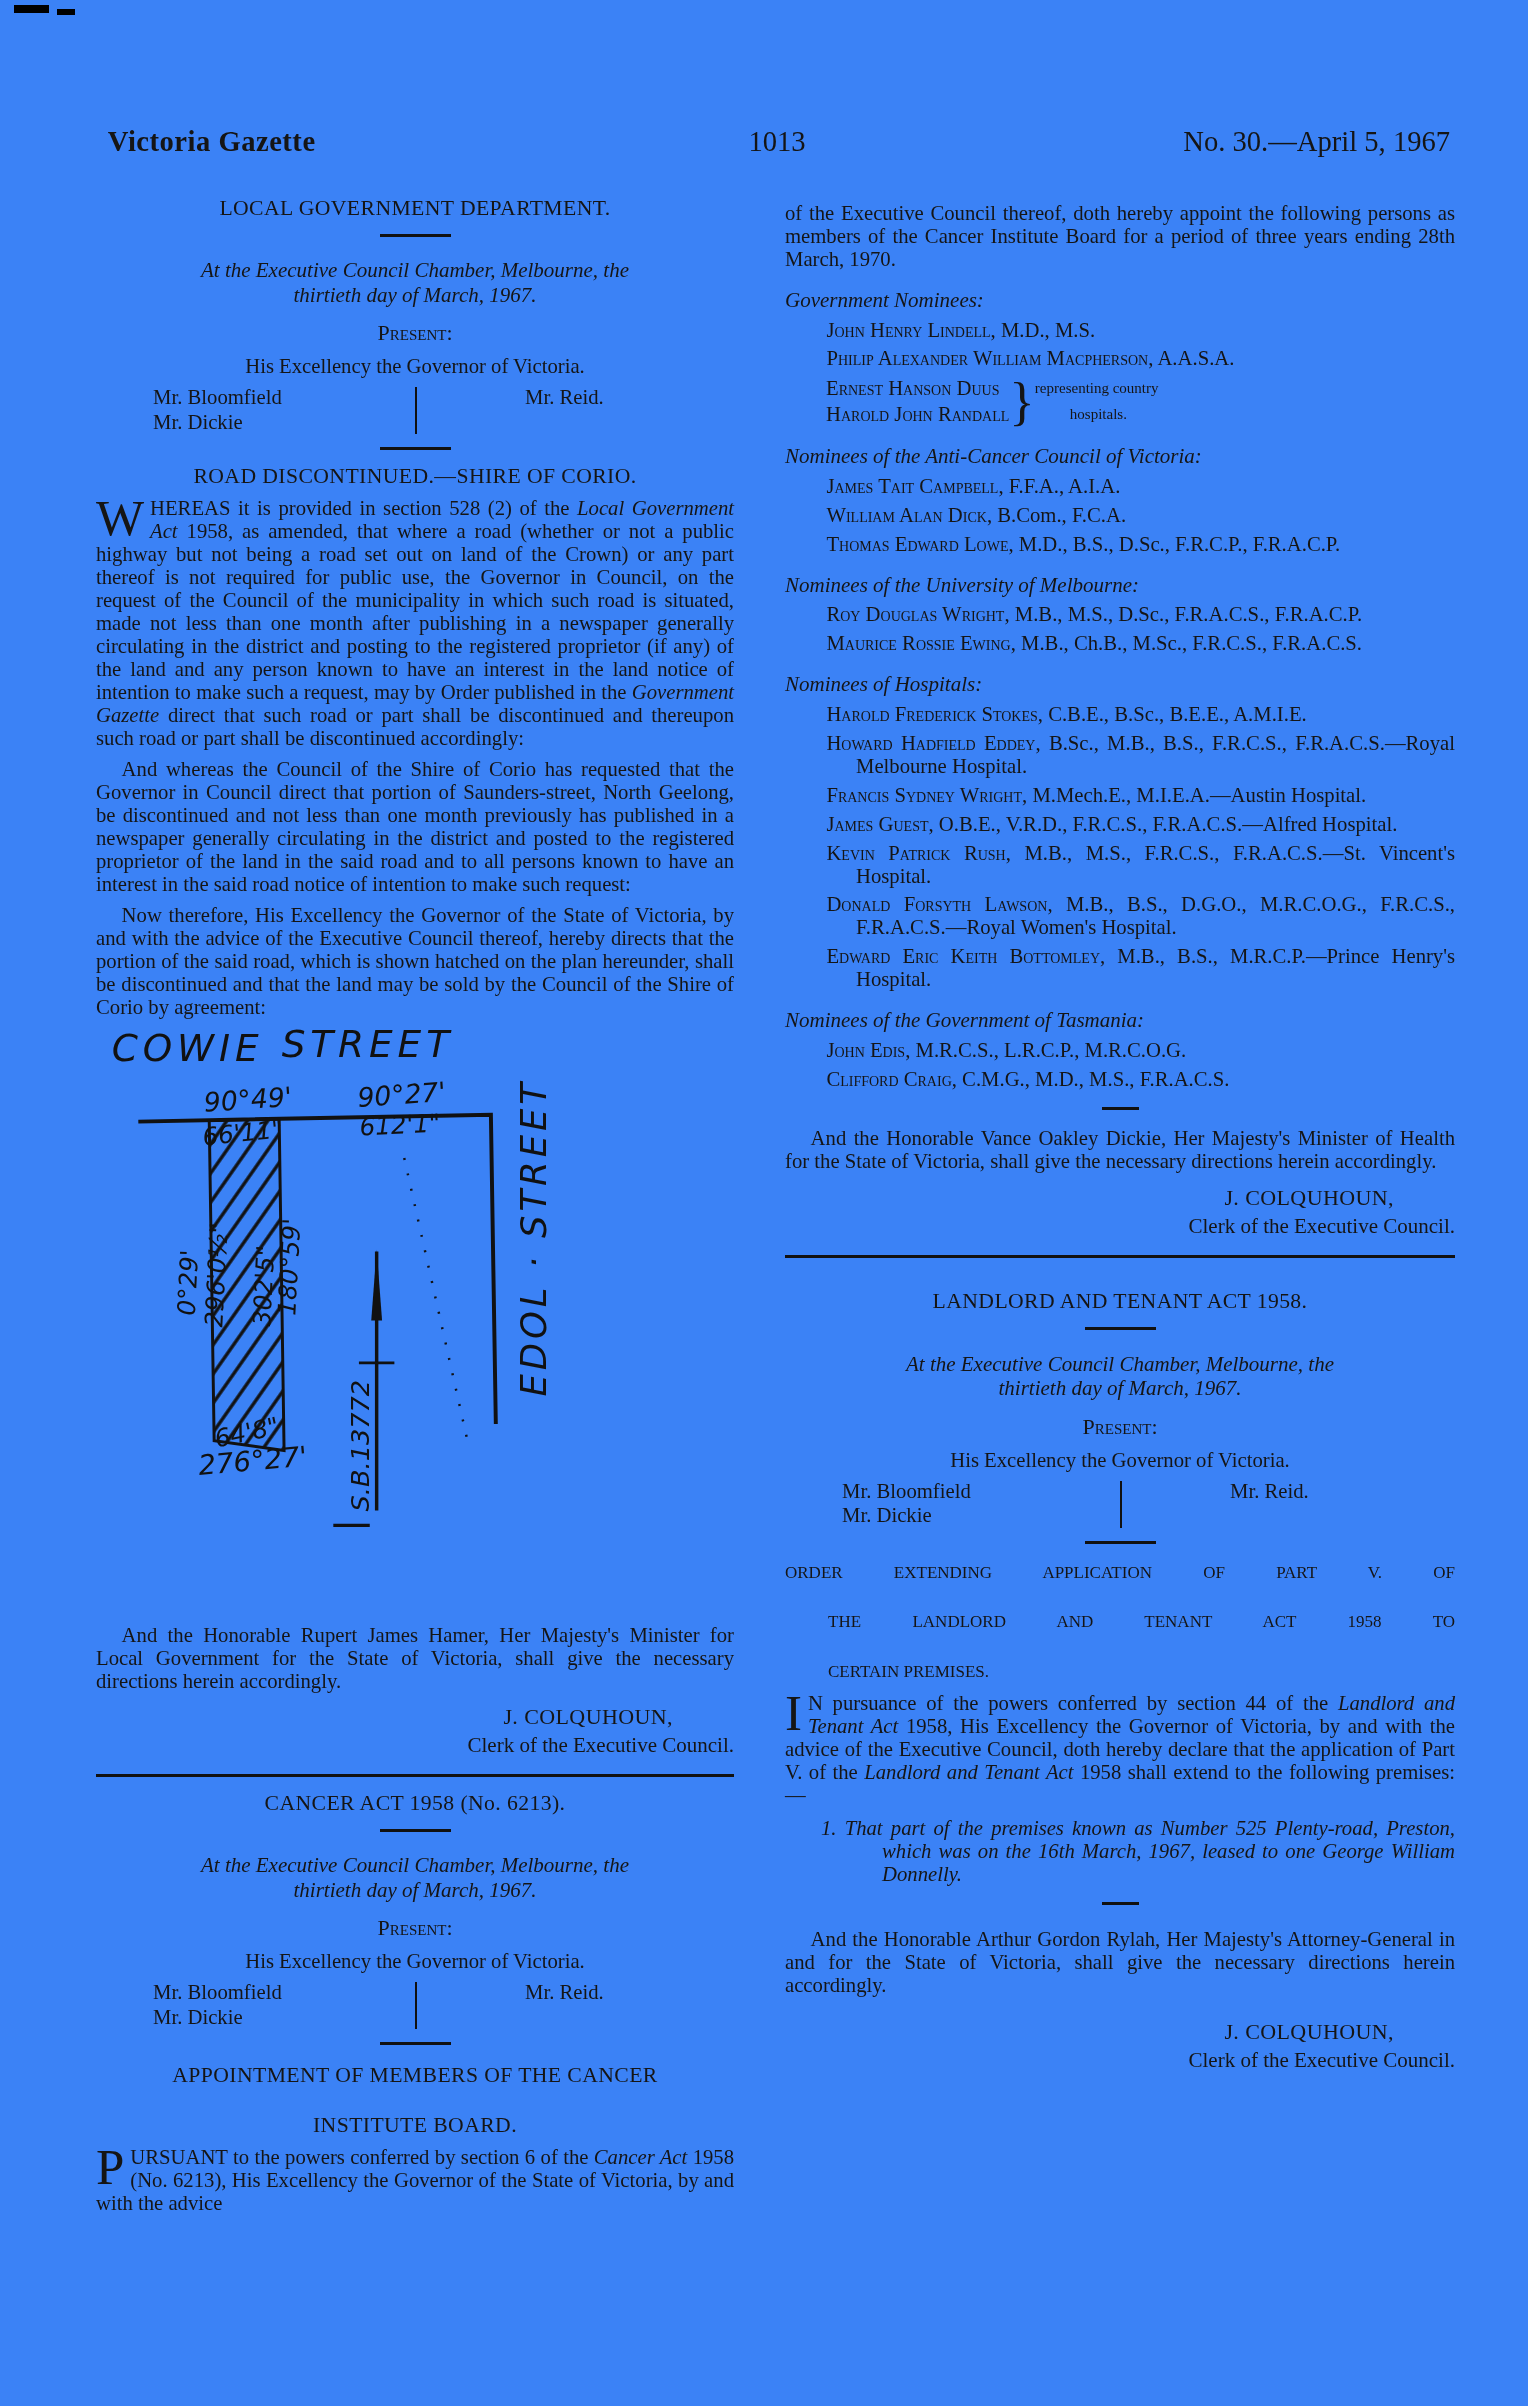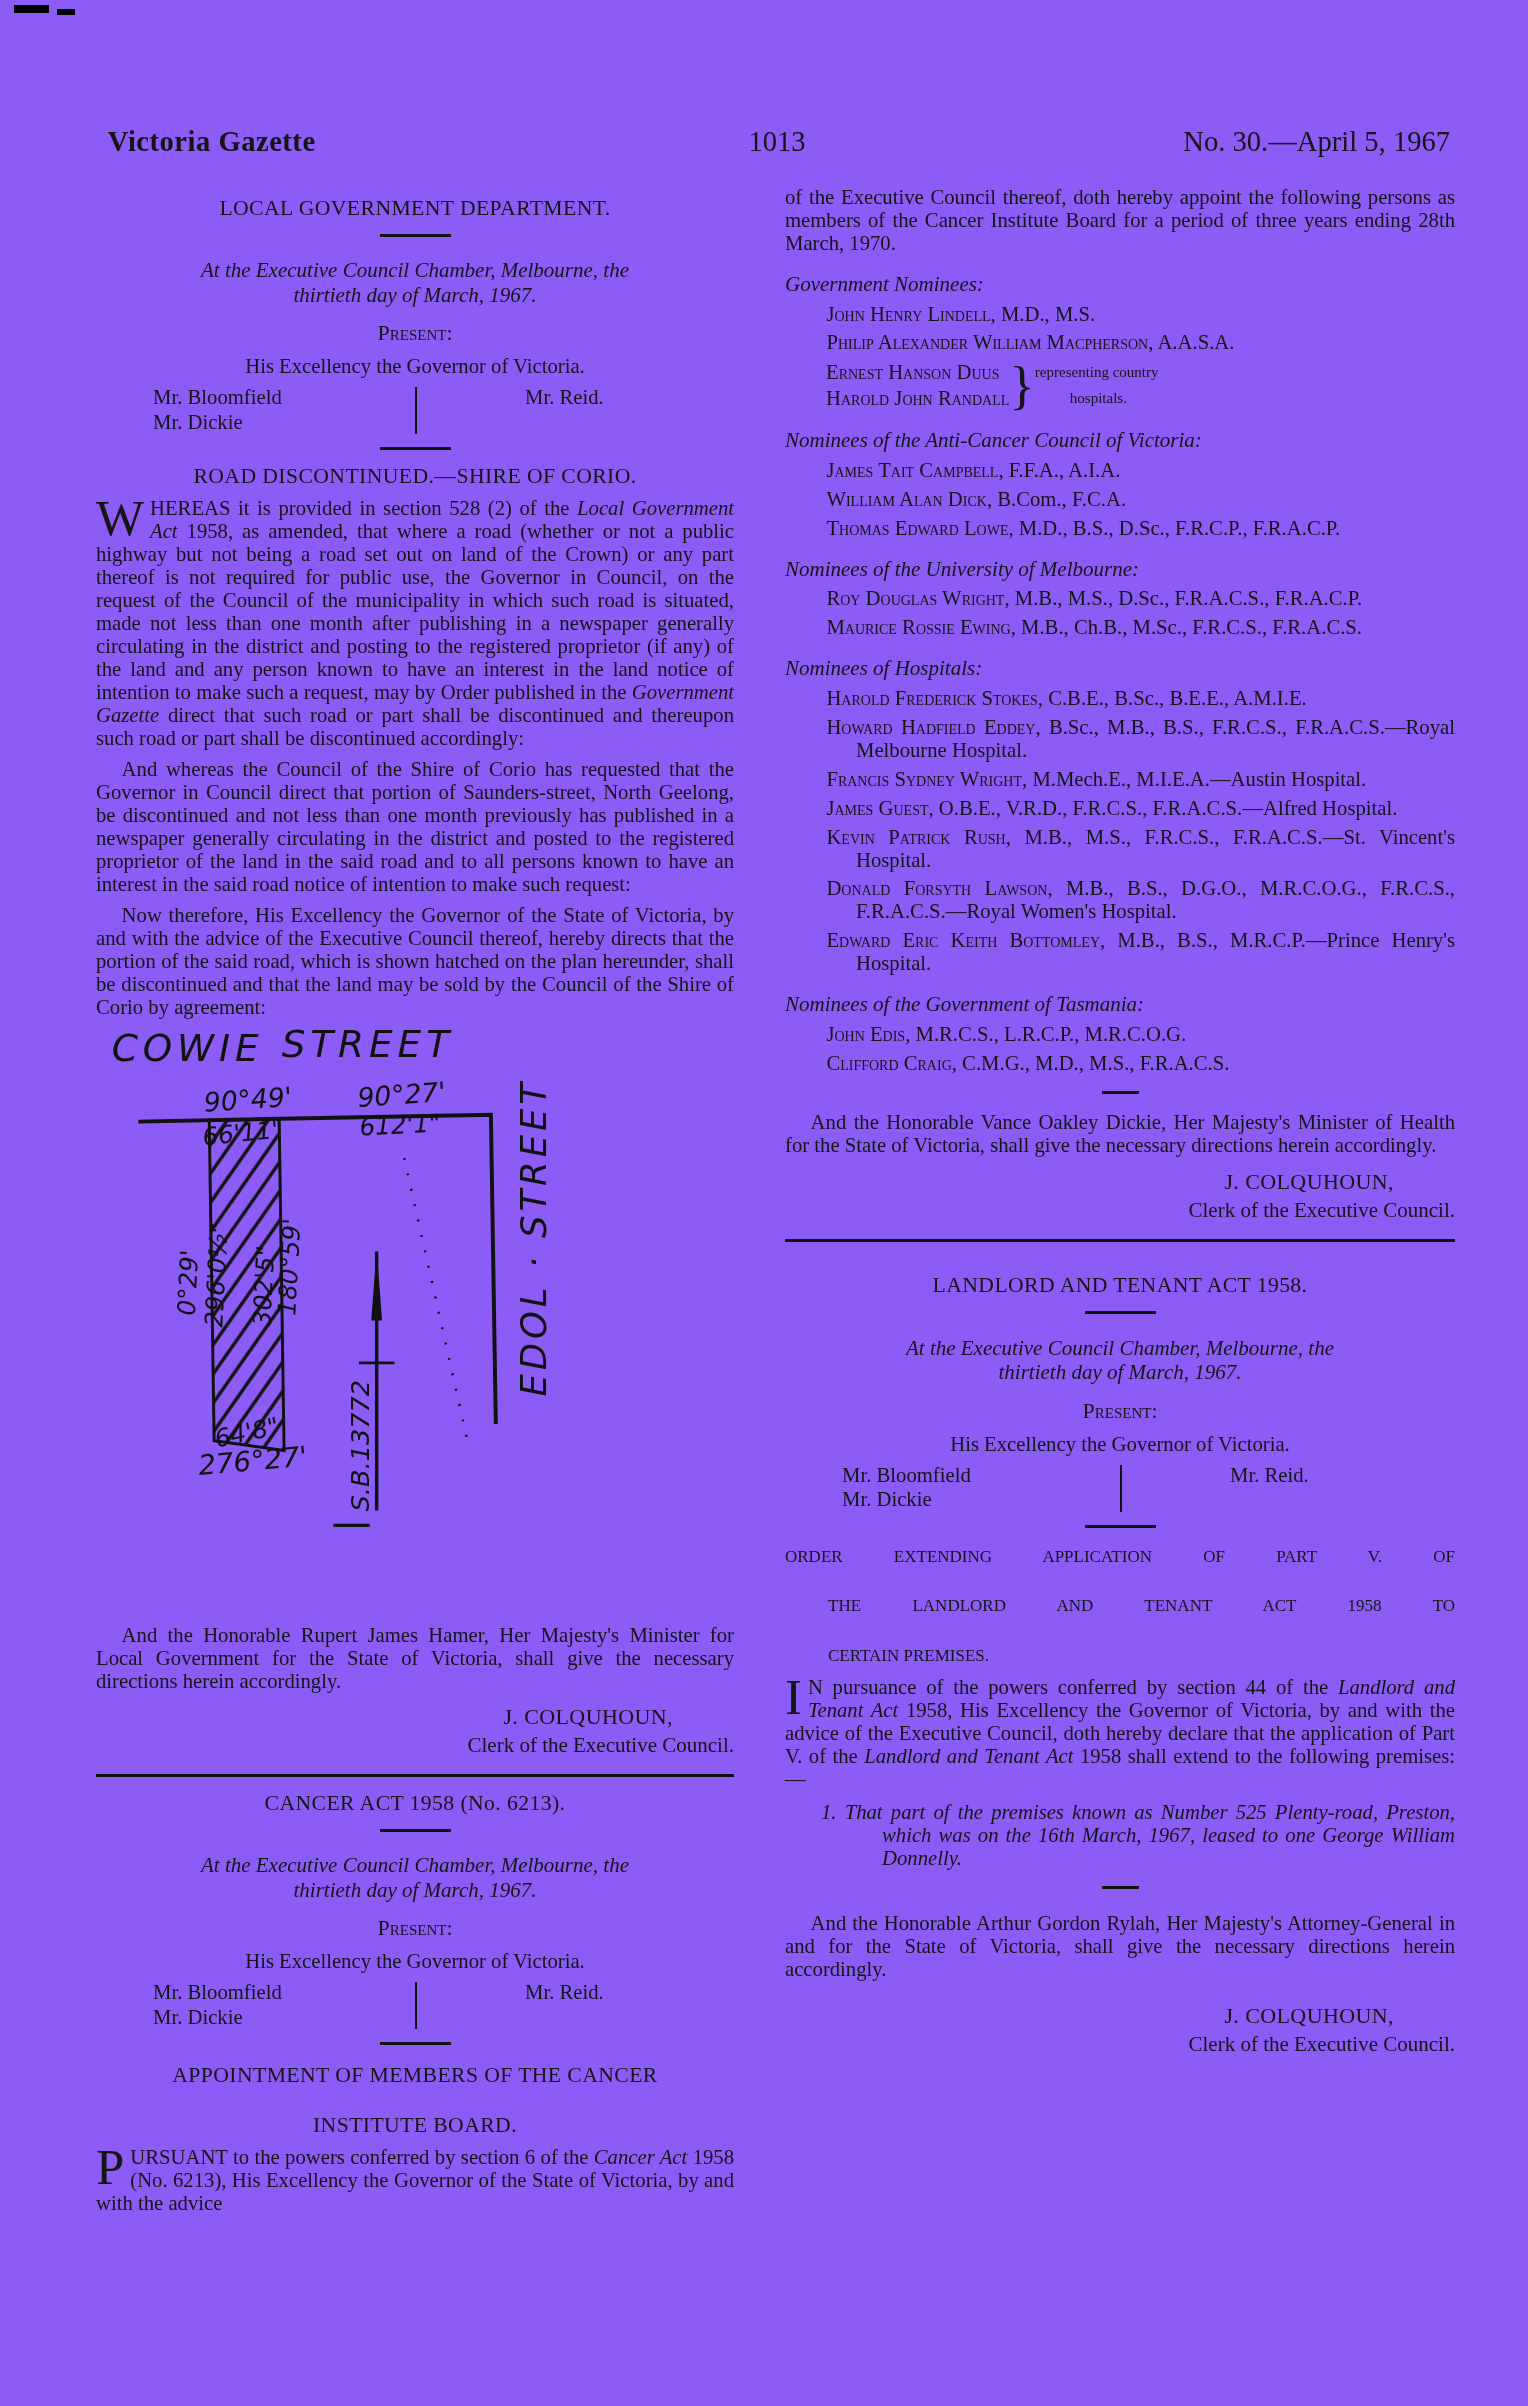--- a/index.html
+++ b/index.html
@@ -1,16 +1,16 @@
 <!DOCTYPE html>
 <html><head>
 <meta charset="utf-8">
 <style>
   html,body{margin:0;padding:0;background:#888;}
-  .page{position:relative;width:1529px;height:2407px;background:#8b5cf6;color:#151515;
+  .page{position:relative;width:1529px;height:2407px;background:#3b82f6;color:#151515;
         font-family:"Liberation Serif",serif;overflow:hidden;}
   .artifact{position:absolute;background:#000;}
   .a1{left:13.8px;top:4.9px;width:35px;height:7.9px;}
   .a2{left:57px;top:8.9px;width:17.7px;height:5.9px;}
 
   
   .masthead{position:absolute;left:96px;right:71px;top:126px;height:35px;font-size:28.6px;}
   .mast-left{position:absolute;left:11.8px;top:0;font-weight:bold;letter-spacing:0.5px;}
   .mast-center{position:absolute;left:0;right:0;text-align:center;top:0;}
   .mast-right{position:absolute;right:7.9px;top:0;}
@@ -153,21 +153,21 @@
       <div class="pdivider"></div>
       <div class="pcol2">Mr. Reid.</div>
     </div>
     <div class="rule-short"></div>
 
     <h3 class="sect-title" style="margin-top:17.7px"><span class="force-j" style="text-align:center">APPOINTMENT OF MEMBERS OF THE CANCER</span><span>INSTITUTE BOARD.</span></h3>
     <p class="body"><span class="drop">P</span><span>URSUANT to the powers conferred by section 6 of the </span><span class="it">Cancer Act</span><span> 1958 (No. 6213), His Excellency the Governor of the State of Victoria, by and with the advice</span></p>
   </section>
 
   <section class="col col-right">
-    <p class="body" style="margin-top:4px">of the Executive Council thereof, doth hereby appoint the following persons as members of the Cancer Institute Board for a period of three years ending 28th March, 1970.</p>
+    <p class="body" style="margin-top:20px">of the Executive Council thereof, doth hereby appoint the following persons as members of the Cancer Institute Board for a period of three years ending 28th March, 1970.</p>
 
     <p class="nom-heading">Government Nominees:</p>
     <div class="nominee"><span class="sc">John Henry Lindell</span><span>, M.D., M.S.</span></div>
     <div class="nominee"><span class="sc">Philip Alexander William Macpherson</span><span>, A.A.S.A.</span></div>
     <div class="brace-row">
       <div class="brace-names">
         <div class="sc">Ernest Hanson Duus</div>
         <div class="sc">Harold John Randall</div>
       </div>
       <div class="brace-char">}</div>

